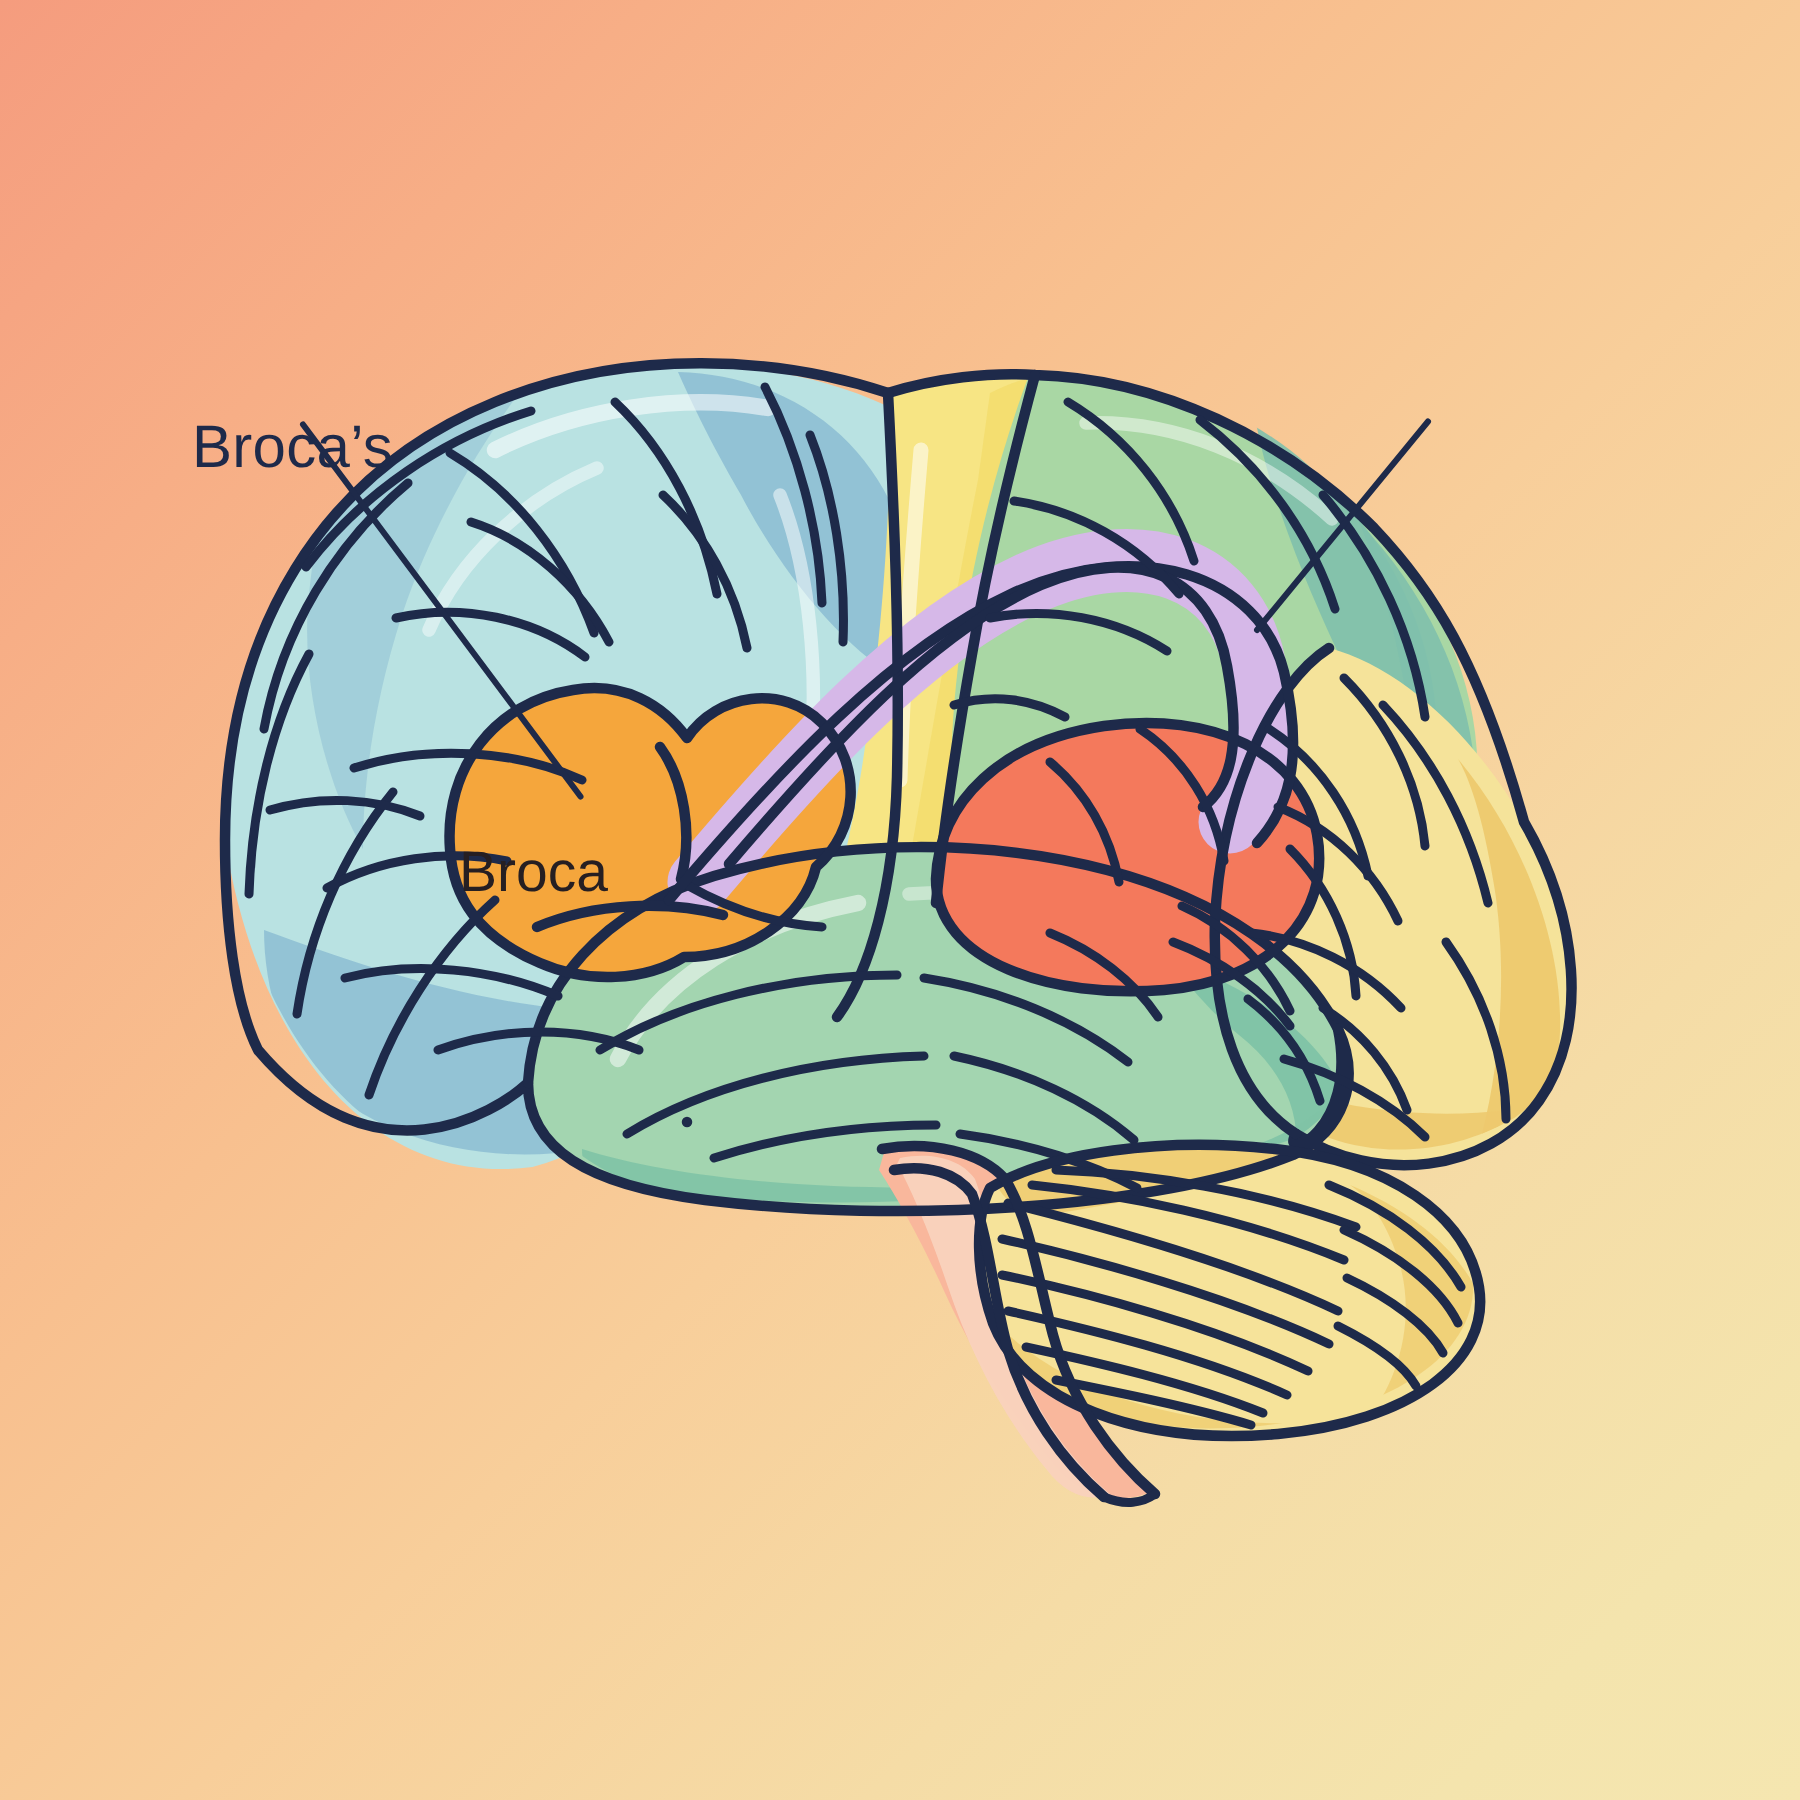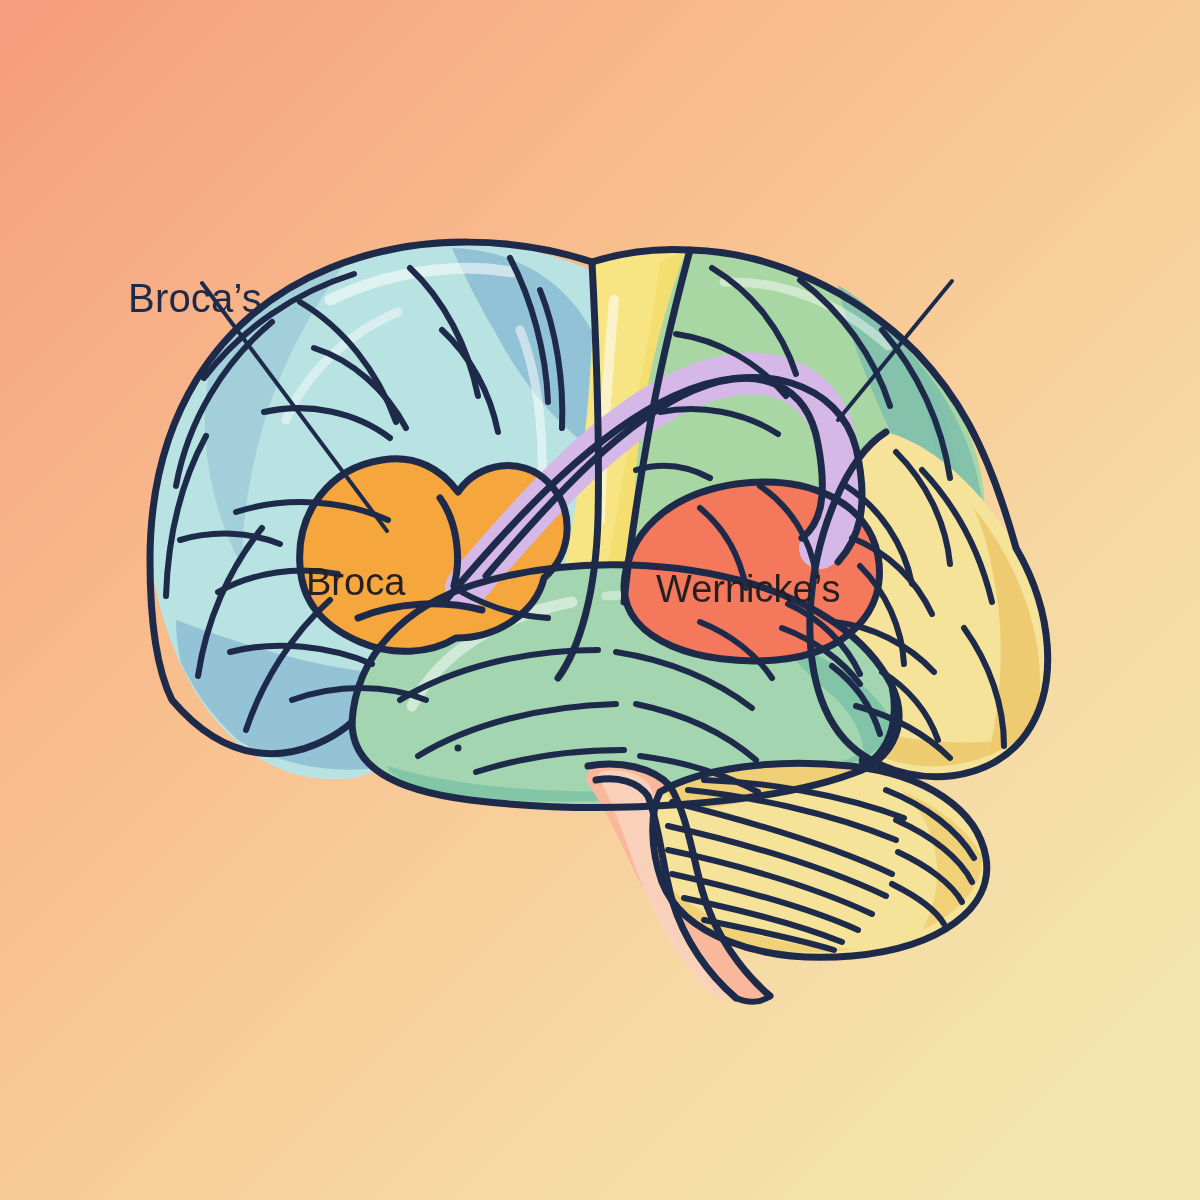--- a/index.html
+++ b/index.html
@@ -426,15 +426,14 @@
 
   <div class="lbl" id="label-brocas-area">
     <div>Broca’s</div>
   </div>
 
   <div class="lbl" id="label-arcuate-fasciculus">
   </div>
 
   <div class="inlbl" id="label-broca">Broca</div>
 
-  <div class="inlbl" id="label-wernickes">Wernicke’s</div>
 
 </div>
 
 </body></html>

